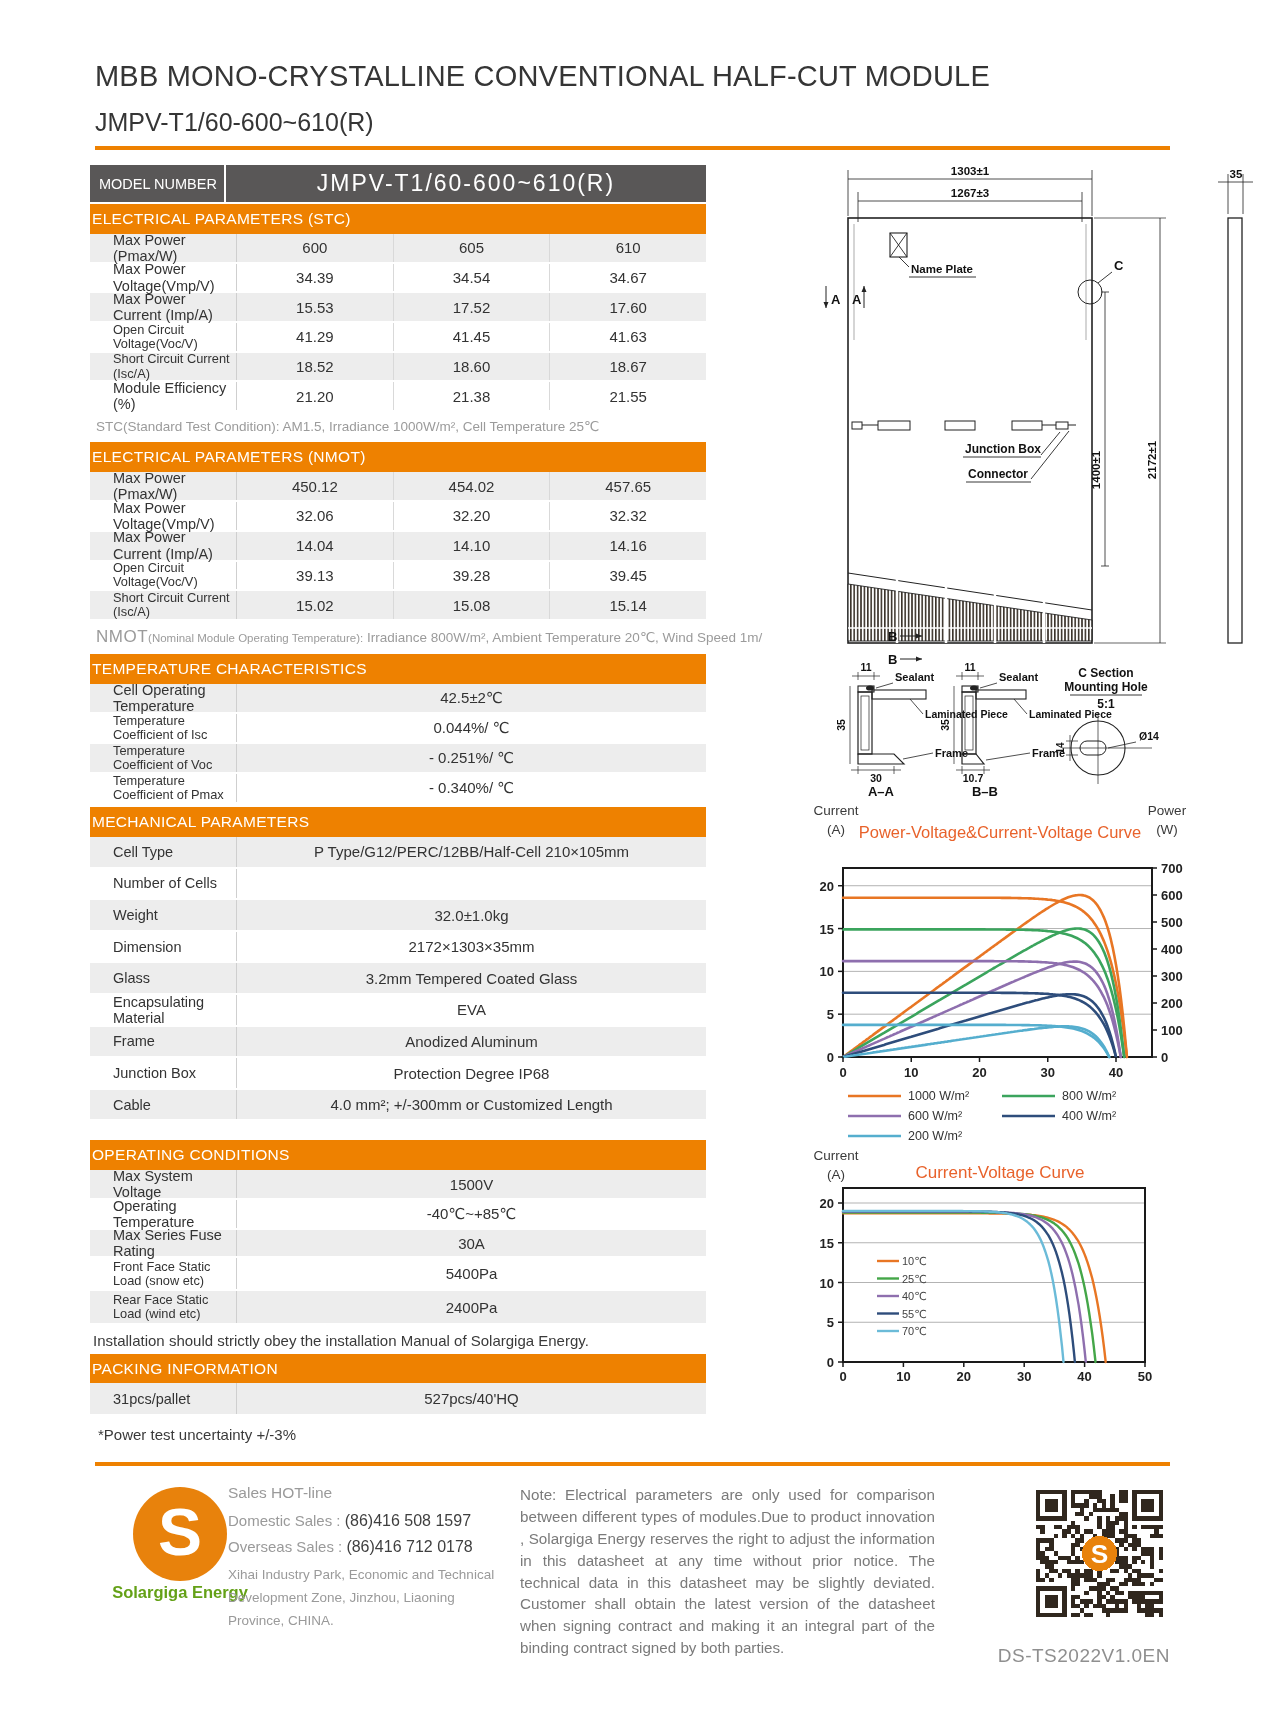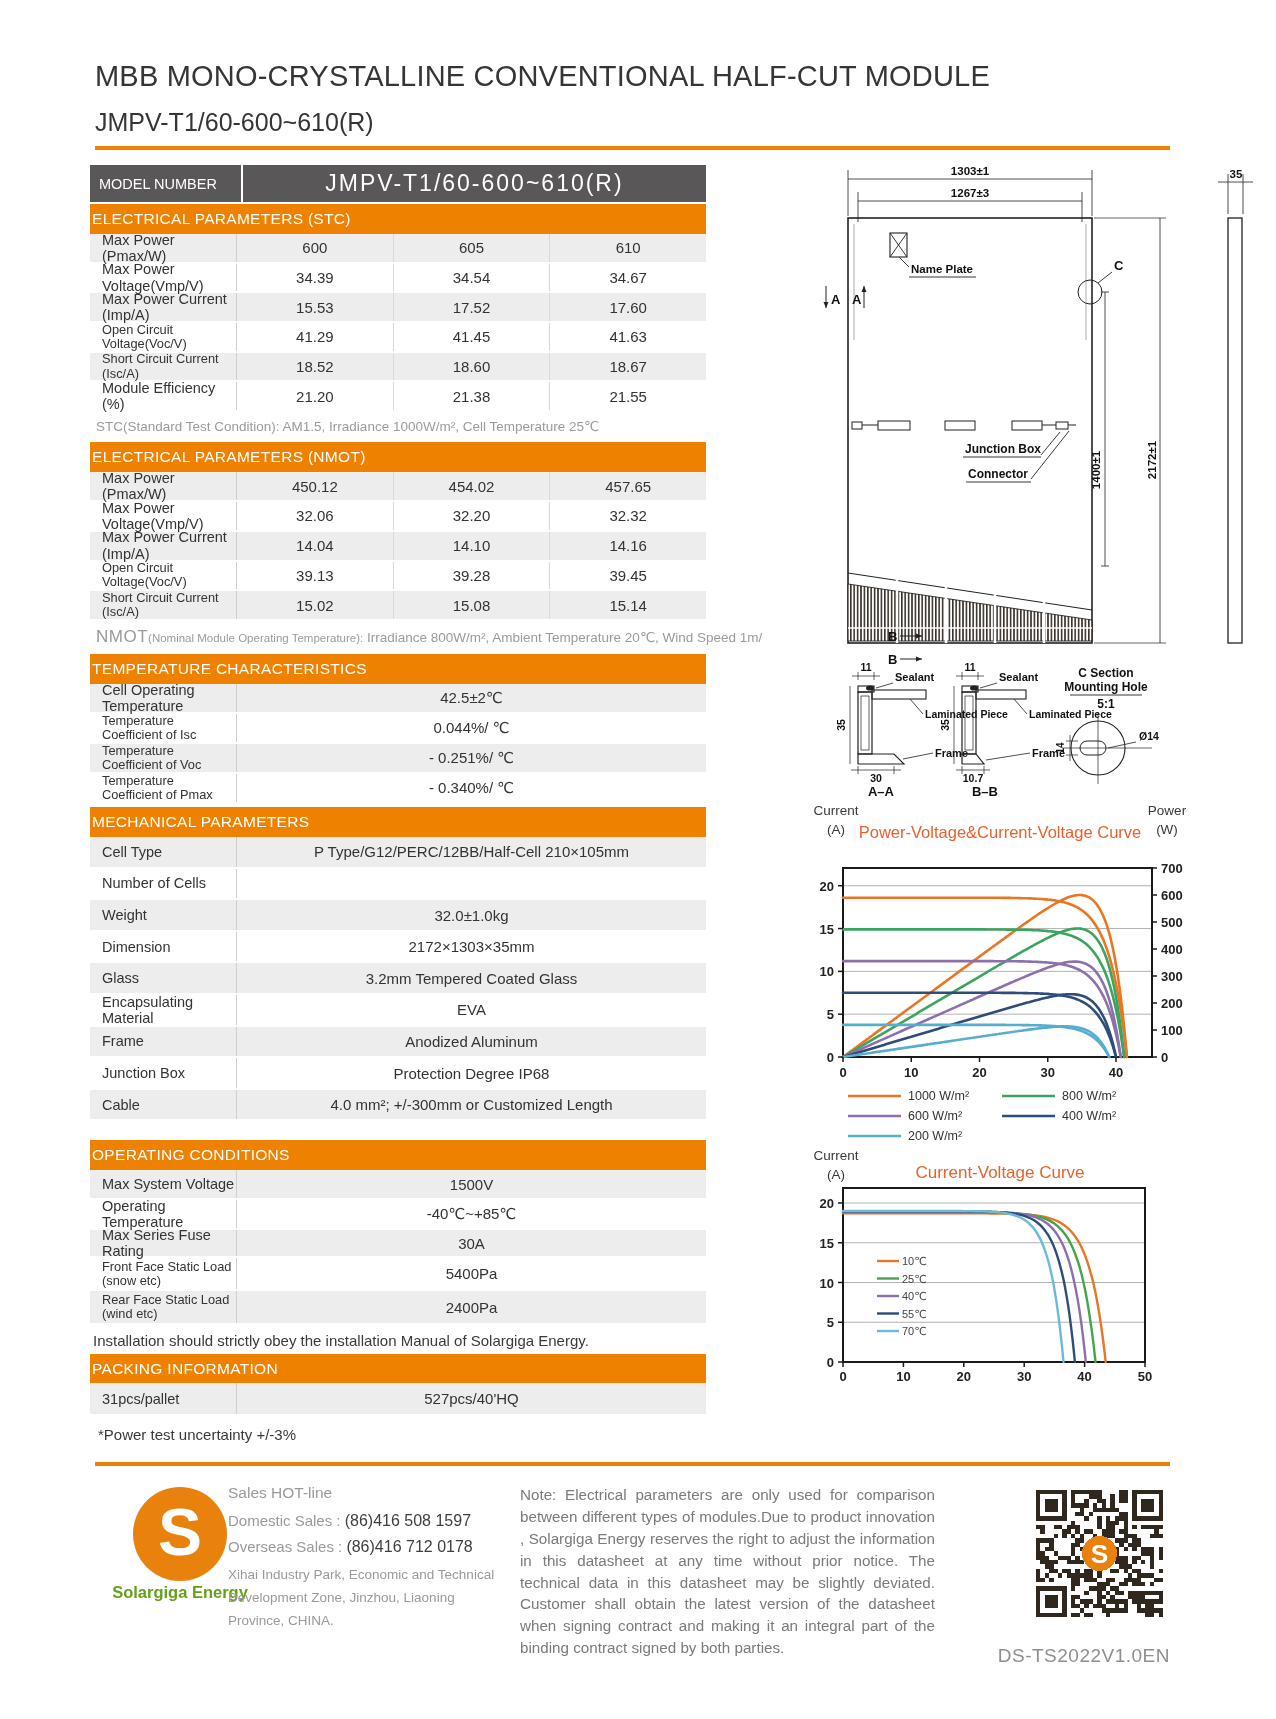--- a/index.html
+++ b/index.html
@@ -8,28 +8,28 @@
   .abs{position:absolute;}
   
   .title{left:95px;top:60px;font-size:29px;color:#353535;letter-spacing:.2px;}
   .subtitle{left:95px;top:108px;font-size:25px;color:#353535;}
   .rule{background:#EE8100;height:4px;left:95px;width:1075px;}
   .rule.top{top:146px;}
   .rule.bottom{top:1462px;}
   
   #left{left:90px;top:165px;width:616px;}
   .model-row{display:flex;height:37px;background:#595757;color:#fff;align-items:stretch;}
-  .model-row .ml{width:153px;display:flex;align-items:center;padding-left:9px;font-size:14.5px;border-right:2px solid #fff;box-sizing:border-box;}
+  .model-row .ml{width:136px;display:flex;align-items:center;padding-left:9px;font-size:14.5px;border-right:2px solid #fff;box-sizing:border-box;}
   .model-row .mv{flex:1;display:flex;align-items:center;justify-content:center;font-size:23px;letter-spacing:2px;}
   .bar{height:30px;background:#EE8100;color:#fff;display:flex;align-items:center;padding-left:2px;font-size:15.5px;letter-spacing:.3px;box-sizing:border-box;}
   .bar.mt2{margin-top:2px}.bar.mt8{margin-top:8px}.bar.mt7{margin-top:7px}.bar.mt3{margin-top:3px}
   .bar.mt19{margin-top:19px}.bar.mt5{margin-top:5px;height:29px}
   .trow{display:flex;align-items:stretch;border-bottom:2px solid #fff;box-sizing:border-box;}
   .trow.alt{background:#EDEDED;}
-  .tlabel{width:147px;display:flex;align-items:center;padding-left:12px;font-size:14.5px;box-sizing:border-box;border-right:1px solid #cfcfcf;color:#333;line-height:1.12;}
+  .tlabel{width:147px;display:flex;align-items:center;padding-left:23px;font-size:14.5px;box-sizing:border-box;border-right:1px solid #cfcfcf;color:#333;line-height:1.12;}
   .tlabel.sm{font-size:12.8px;}
   .tcell{flex:1;display:flex;align-items:center;justify-content:center;font-size:15px;color:#333;border-right:1px solid #d9d9d9;}
   .tcell:last-child{border-right:none;}
   .r296 .trow{height:29.7px}.r298 .trow{height:29.8px}.r30 .trow{height:30px}
   .r316 .trow{height:31.6px}.pack .trow{height:33px}
   .fn{color:#9b9b9b;font-size:13.5px;padding:6px 0 0 6px;white-space:nowrap;}
   .fn .big{font-size:17px;letter-spacing:.5px;}
   .fn .tiny{font-size:11.5px;}
   .note-install{font-size:15px;color:#3a3a3a;padding:7px 0 0 3px;}
   .fn-pack{font-size:15px;color:#3a3a3a;padding:10px 0 0 8px;}

